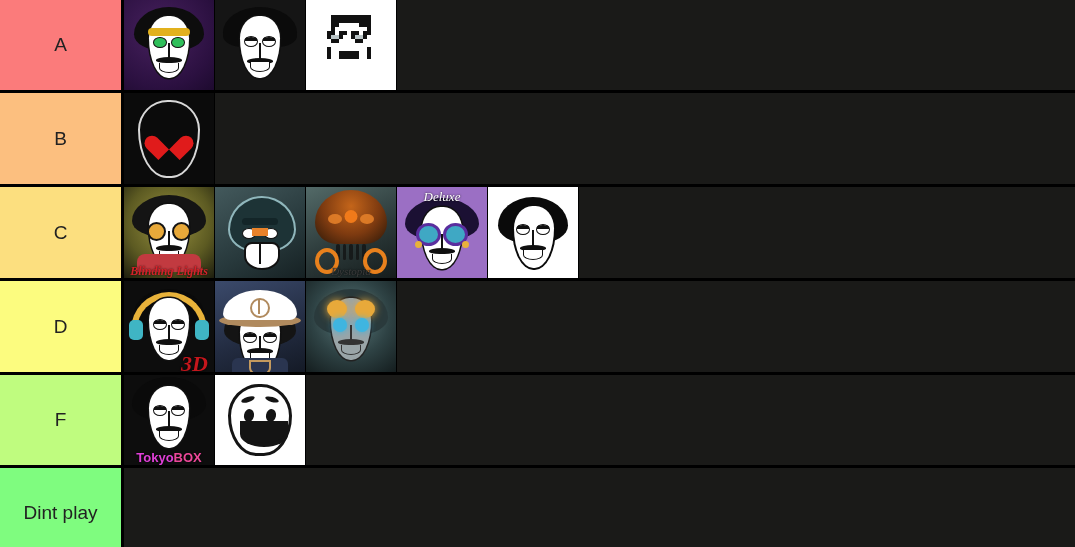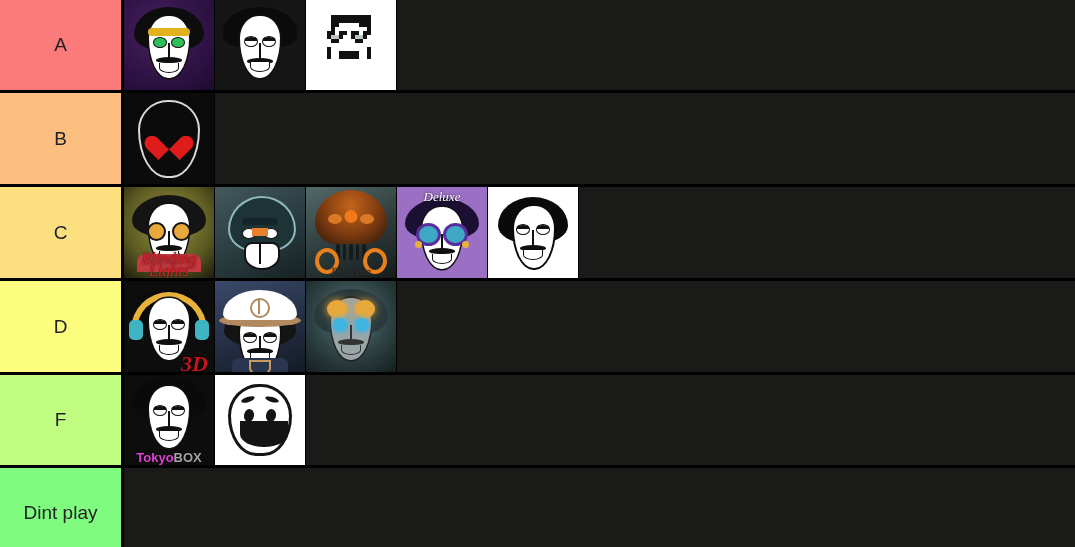--- a/index.html
+++ b/index.html
@@ -549,21 +549,21 @@
             <div class="glasses" style="top:24px;">
               <div class="lens" style="background:#e8a93a;border-color:#141414;"></div>
               <div class="lens" style="background:#e8a93a;border-color:#141414;"></div>
             </div>
             <div class="nose"></div>
             <div class="stache" style="top:47px;"></div>
             <div class="mouth" style="top:53px;"></div>
             <div style="position:absolute;left:-4px;top:56px;width:64px;height:18px;background:#c23a40;border-radius:8px 8px 0 0;"></div>
           </div>
         </div>
-        <div class="tile-caption" style="color:#d4232a;font-weight:normal;font-size:16px;">Blinding Lights</div>
+        <div class="tile-caption" style="color:#d4232a;font-weight:bold;font-size:12px;">Blinding Lights</div>
       </div>
 
       <div class="tile">
         <div class="art">
           <div class="bg" style="background:linear-gradient(150deg,#43595c 0%,#27383b 60%,#162123 100%);"></div>
           <div class="head">
             <div style="position:absolute;left:-4px;top:-2px;width:64px;height:52px;border:2px solid #8fb6bb;border-radius:50% 50% 40% 40%/60% 60% 40% 40%;background:#1d3336;"></div>
             <div style="position:absolute;left:10px;top:20px;width:36px;height:7px;background:#132528;border-radius:4px;"></div>
             <div class="eye l" style="top:30px;left:10px;background:#fff;border-color:#111;"></div>
             <div class="eye r" style="top:30px;right:10px;background:#fff;border-color:#111;"></div>
@@ -728,21 +728,21 @@
               </div>
             <div class="eye r" style="top:25px;">
                 <span class="lid"></span>
               </div>
             <div class="nose" style="top:31px;"></div>
             <div class="stache" style="top:46px;"></div>
             <div class="mouth" style="top:51px;"></div>
           </div>
         </div>
         <div class="tile-caption cap-bold">
-          <span style="color:#e040d8;">Tokyo</span><span style="color:#a3a3a3;">BOX</span>
+          <span style="color:#e040d8;">Tokyo</span><span style="color:#ec4899;">BOX</span>
         </div>
       </div>
 
       <div class="tile" style="background:#fff;">
         <div class="art">
           <div class="bg" style="background:#fff;"></div>
           <div class="clown">
             <div class="cl-brow" style="left:10px;transform:rotate(-18deg);"></div>
             <div class="cl-brow" style="right:10px;transform:rotate(16deg);"></div>
             <div class="cl-eye" style="left:13px;"></div>

